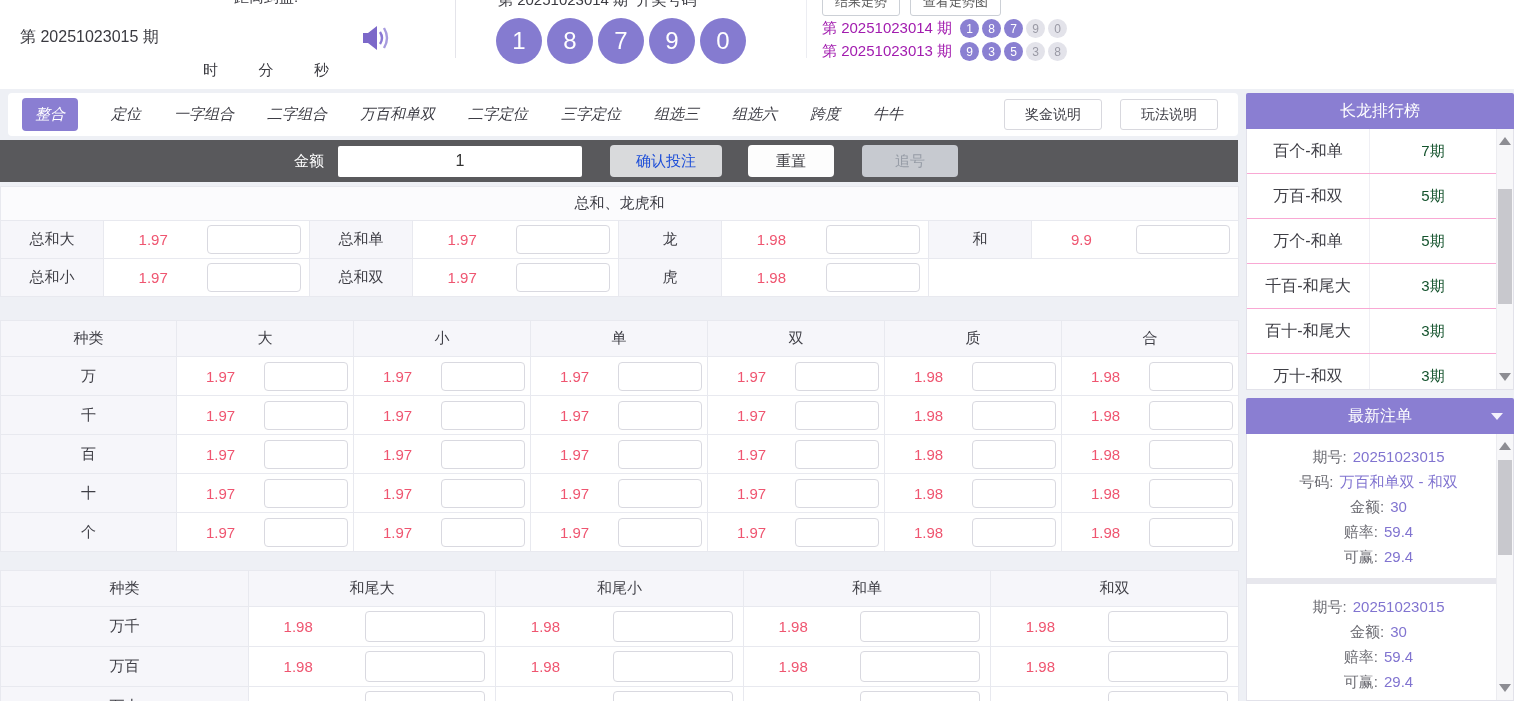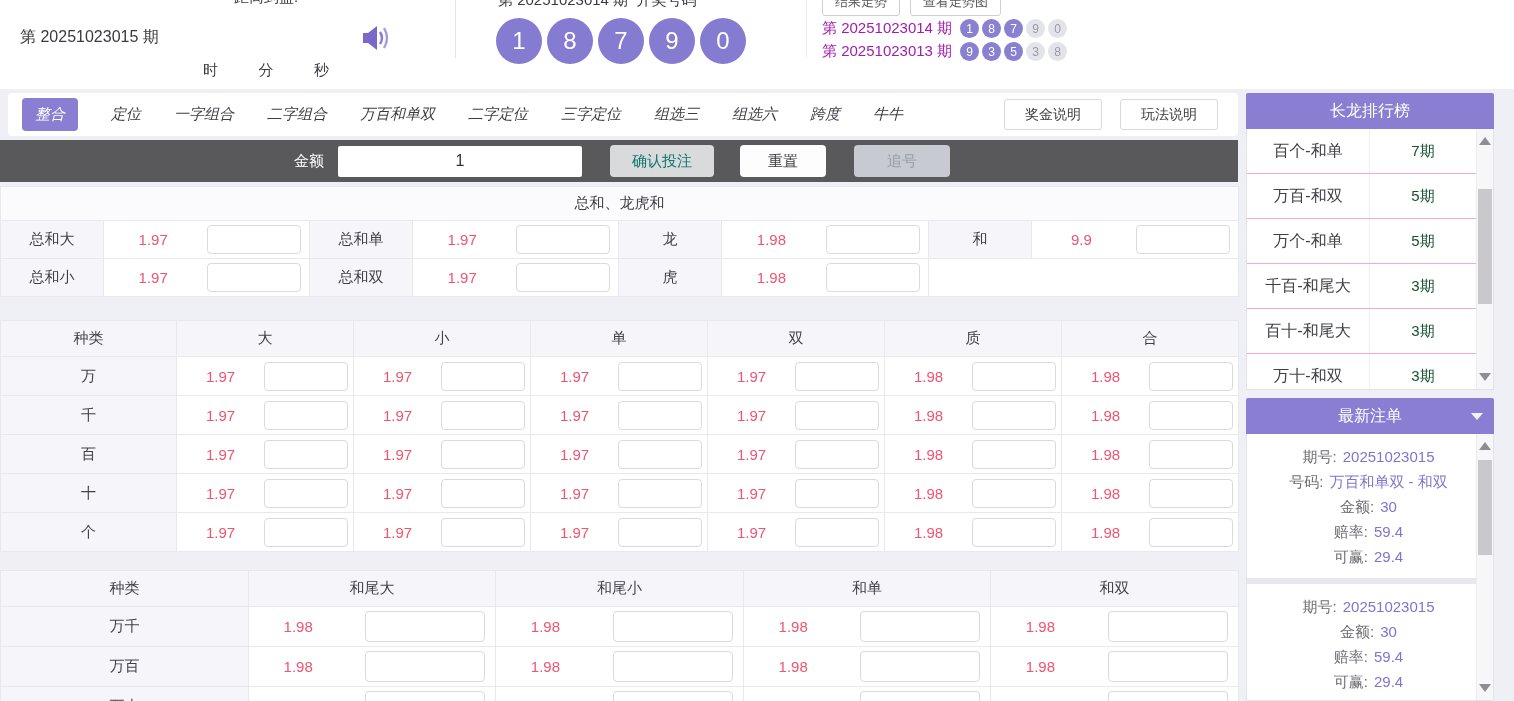--- a/index.html
+++ b/index.html
@@ -32,21 +32,21 @@
   .tab{font-size:15px;color:#3c3c44;cursor:pointer;text-decoration:none;}
   .tab.active{background:#8a7ed2;color:#fff;padding:7px 13px;border-radius:4px;}
   .help-btns{margin-left:auto;display:flex;gap:18px;padding-right:20px;}
   .help-btn{height:31px;padding:0 20px;background:#fff;border:1px solid #d8d8de;border-radius:3px;font-size:14px;color:#3c3c44;cursor:pointer;}
 
   
   .betbar{position:absolute;left:0;top:140px;width:1238px;height:42px;background:#59595c;display:flex;align-items:center;}
   .amount-label{margin-left:294px;font-size:15px;color:#fff;}
   .amount-input{margin-left:14px;width:240px;height:29px;border:none;border-radius:2px;text-align:center;font-size:16px;color:#333;outline:none;}
   .bar-btn{height:32px;border:none;border-radius:4px;font-size:15px;cursor:pointer;}
-  .bar-btn.b0{width:104px;margin-left:28px;background:#d9dadc;color:#0f766e;}
+  .bar-btn.b0{width:112px;margin-left:28px;background:#d9dadc;color:#1d4ed8;}
   .bar-btn.b1{width:86px;margin-left:26px;background:#fdfdfd;color:#3c3c42;}
   .bar-btn.b2{width:96px;margin-left:28px;background:#c7cad0;color:#969ca6;}
 
   
   .odds-table{border-collapse:collapse;table-layout:fixed;background:#fff;position:absolute;left:0;width:1238px;}
   .odds-table td,.odds-table th{border:1px solid #e8e9ef;padding:0;}
   .odds-table th{background:#f6f6fa;font-weight:normal;font-size:15px;color:#3f3f46;}
   .odds-table td.lbl{background:#f6f6fa;font-size:15px;color:#3f3f46;text-align:center;}
   .gwrap{display:flex;align-items:center;justify-content:space-between;}
   .odds{color:#ef5570;font-size:15px;text-align:center;}
@@ -62,21 +62,21 @@
   #pos-table tr td{height:38px;}
   #pos-table .odds{width:52%;}
   #pos-table .bet-input{width:78px;margin-right:5px;}
   #tail-table{top:570px;}
   #tail-table th{height:35px;}
   #tail-table tr td{height:39px;}
   #tail-table .odds{width:40%;}
   #tail-table .bet-input{width:114px;height:27px;margin-right:10px;}
 
   
-  .panel{position:absolute;left:1246px;width:248px;}
+  .panel{position:absolute;left:1246px;width:268px;}
   #dragon-panel{top:93px;}
   #orders-panel{top:398px;}
   .panel-head{height:36px;background:#8a7ed2;color:#fff;font-size:16px;display:flex;align-items:center;justify-content:center;border-radius:2px 2px 0 0;position:relative;}
   .dd-arrow{position:absolute;right:11px;top:15px;width:0;height:0;border:6px solid transparent;border-top:7px solid #f4f2fc;cursor:pointer;}
   .panel-body{position:relative;background:#fff;border:1px solid #e2e2ea;border-top:none;overflow:hidden;box-sizing:border-box;}
   #dragon-body{height:261px;}
   #orders-body{height:267px;}
   .d-row{display:flex;height:44px;border-bottom:1px solid #f9a8d4;margin-right:17px;}
   .d-name{width:122px;display:flex;align-items:center;justify-content:center;font-size:16px;color:#3f3f46;border-right:1px solid #efeff4;}
   .d-count{flex:1;display:flex;align-items:center;justify-content:center;font-size:15px;color:#14532d;}

